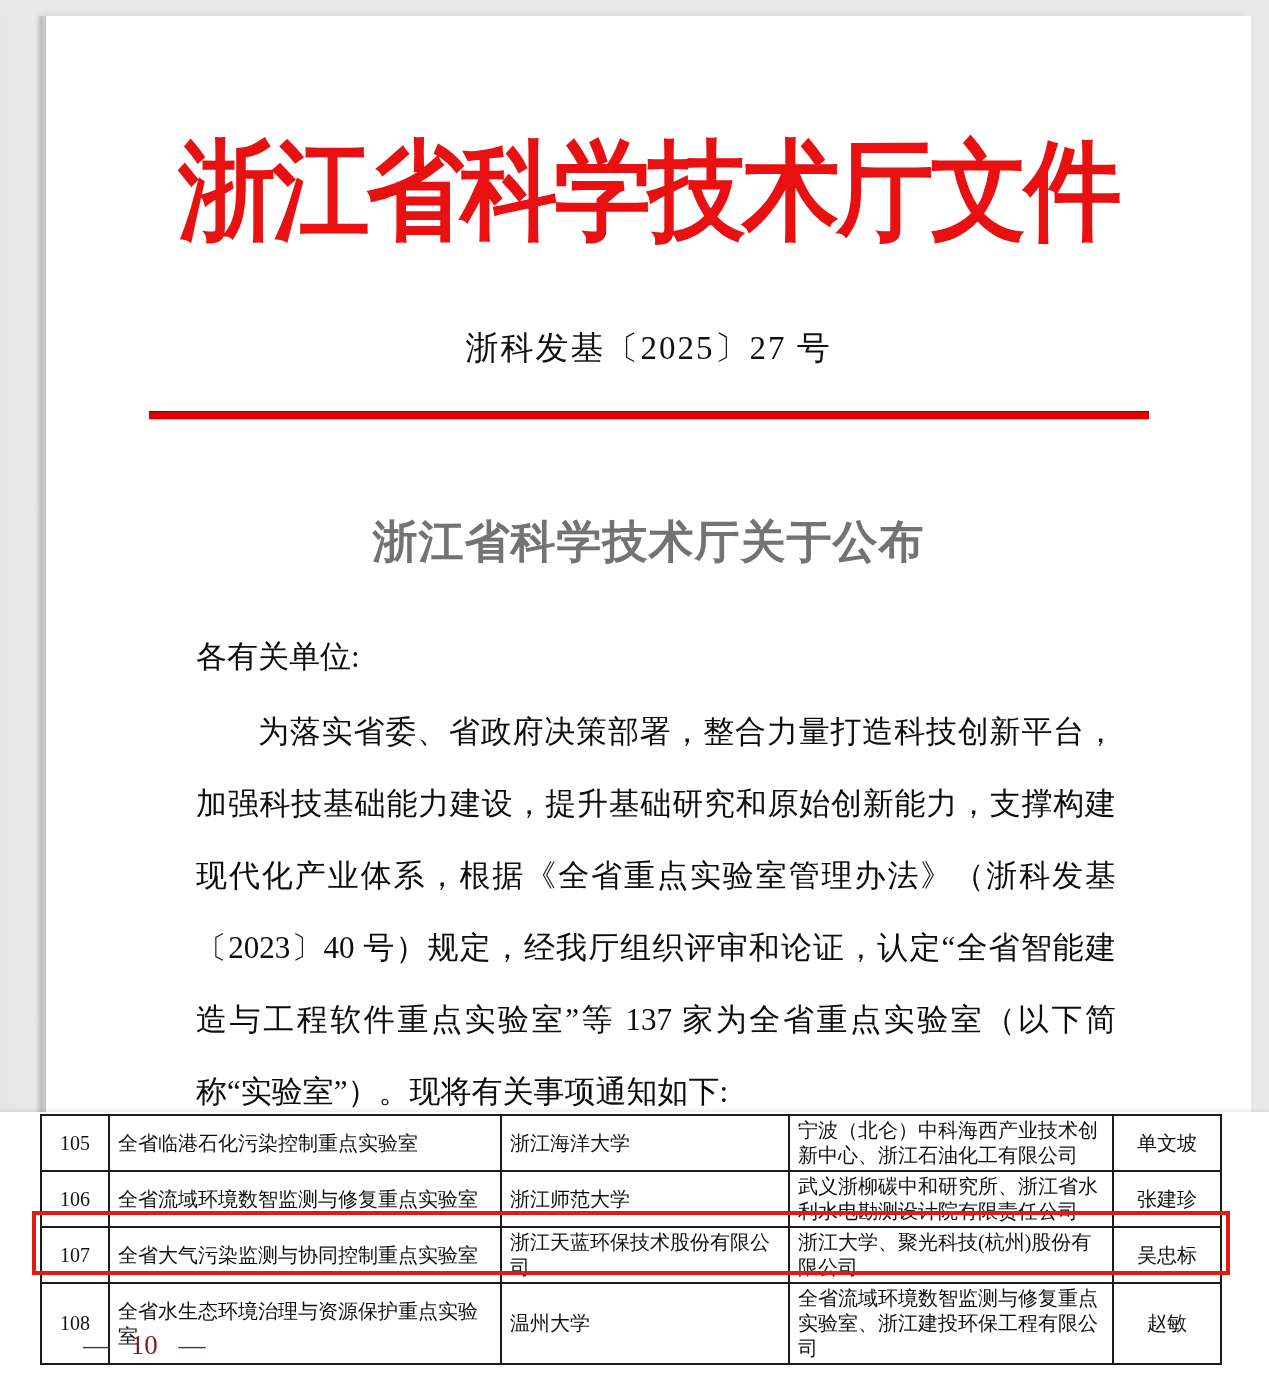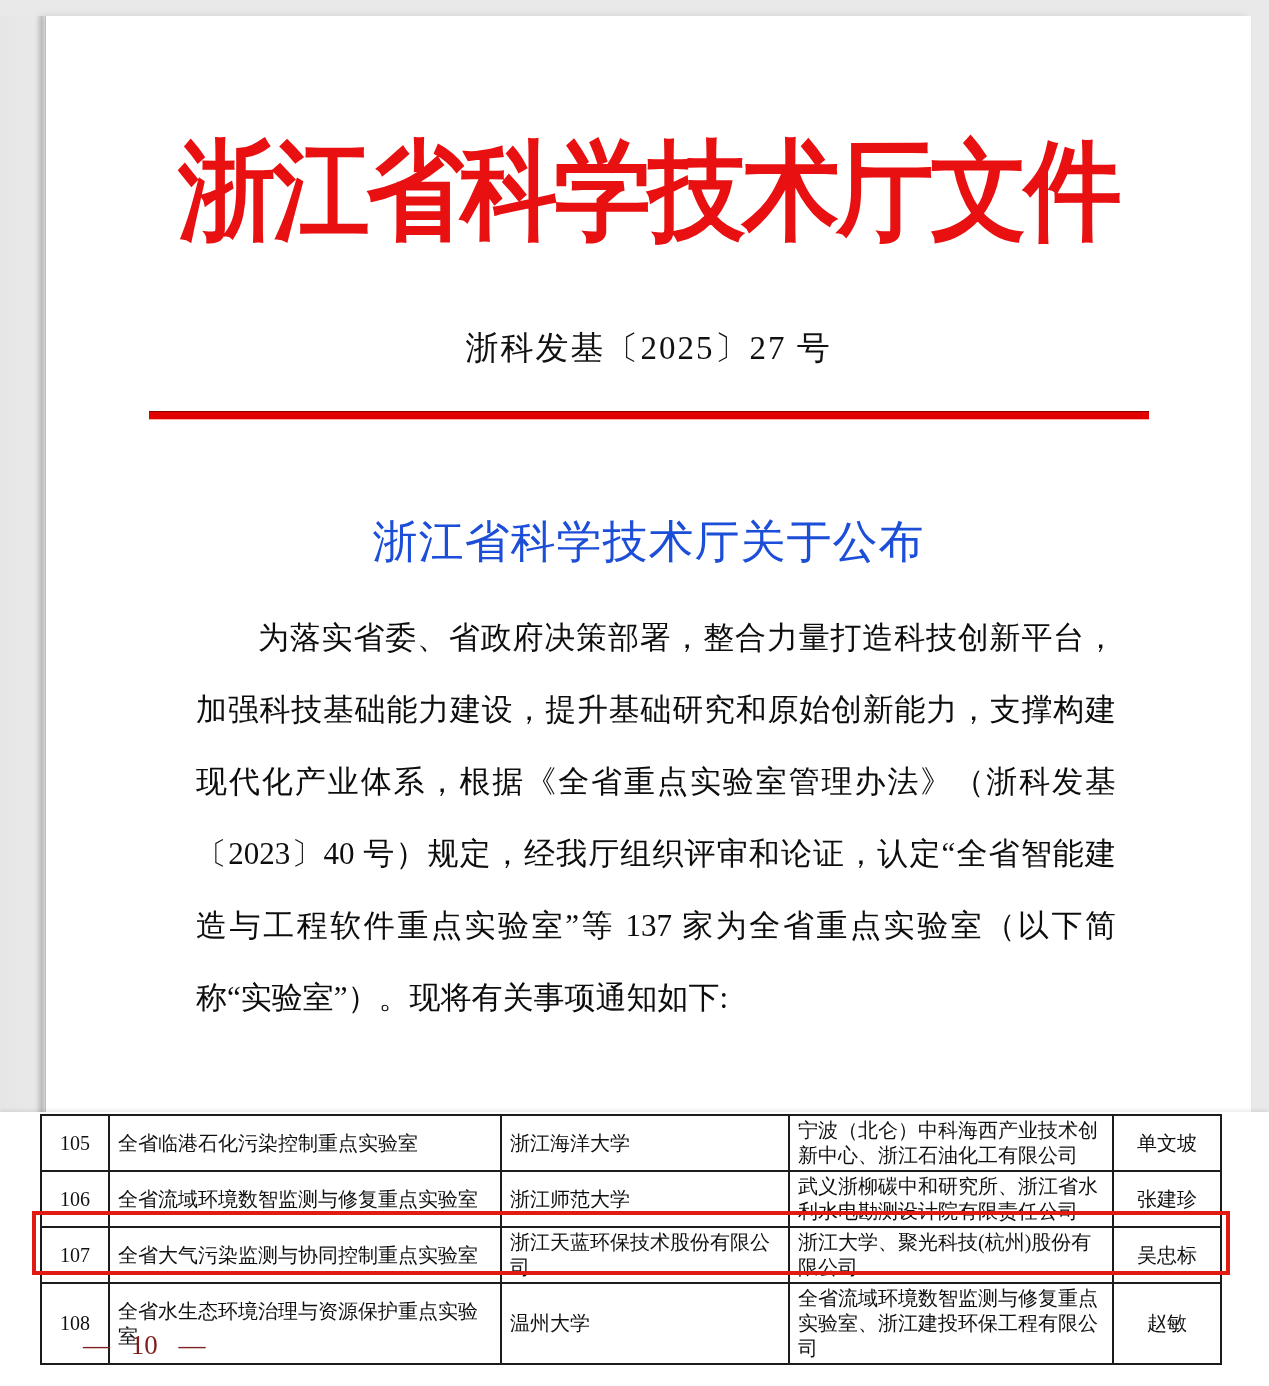--- a/index.html
+++ b/index.html
@@ -43,24 +43,24 @@
   .red-rule{
     margin:40px auto 0 auto;
     width:1000px;height:7px;
     background:#e00000;
     border-top:1px solid #8c0000;
     border-bottom:1px solid #ffb0a0;
   }
   .notice-title{
     margin-top:80px;
     text-align:center;
-    font-weight:normal;
+    font-weight:bold;
     font-size:45px;
     line-height:84px;
-    color:#1d4ed8;
+    color:#737373;
     letter-spacing:1px;
   }
   .salutation{
     margin:52px 135px 0 150px;
     font-size:31px;
     color:#0d0d0d;
   }
   .body-paragraph{
     margin:18px 135px 0 150px;
     font-size:31px;
@@ -120,20 +120,21 @@
       <div class="agency-header">浙江省科学技术厅文件</div>
 
       <div class="doc-number">浙科发基〔2025〕27 号</div>
 
       <div class="red-rule"></div>
 
       <div class="notice-title">
         <div>浙江省科学技术厅关于公布</div>
       </div>
 
+      <div class="salutation">各有关单位:</div>
 
       <div class="body-paragraph">为落实省委、省政府决策部署，整合力量打造科技创新平台，加强科技基础能力建设，提升基础研究和原始创新能力，支撑构建现代化产业体系，根据《全省重点实验室管理办法》（浙科发基〔2023〕40 号）规定，经我厅组织评审和论证，认定“全省智能建造与工程软件重点实验室”等 137 家为全省重点实验室（以下简称“实验室”）。现将有关事项通知如下:</div>
 
     </div>
   </div>
 
   <div class="bottom-section">
 
     <table class="result-table">
       <colgroup>

